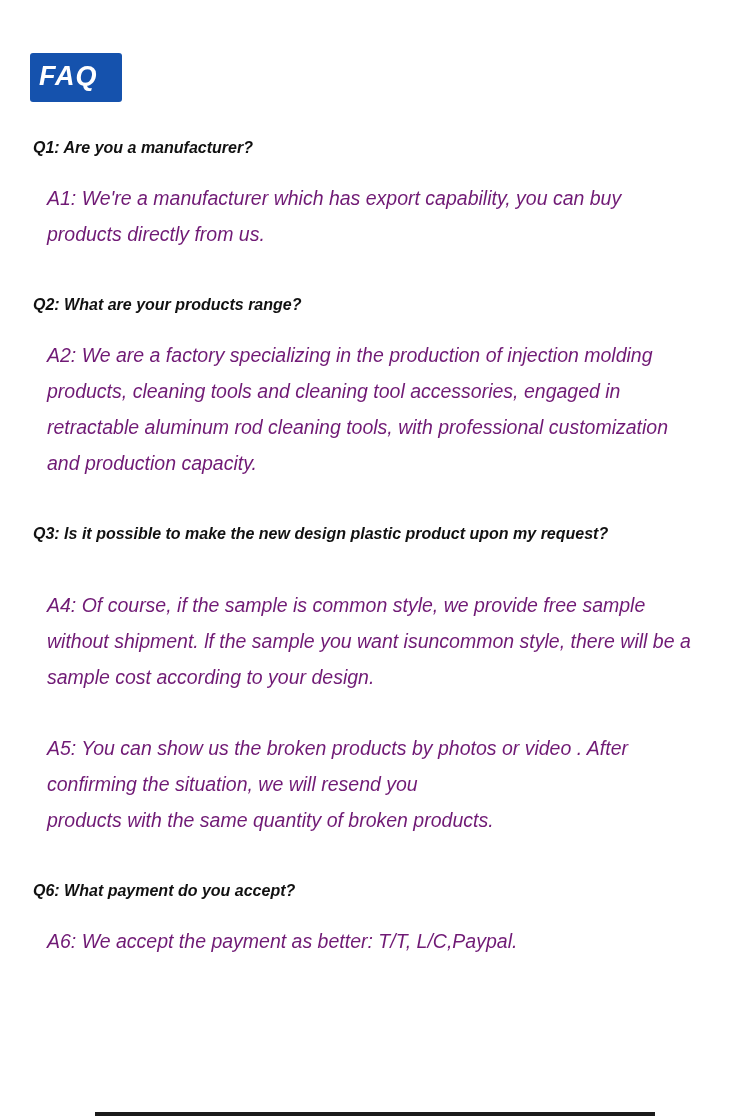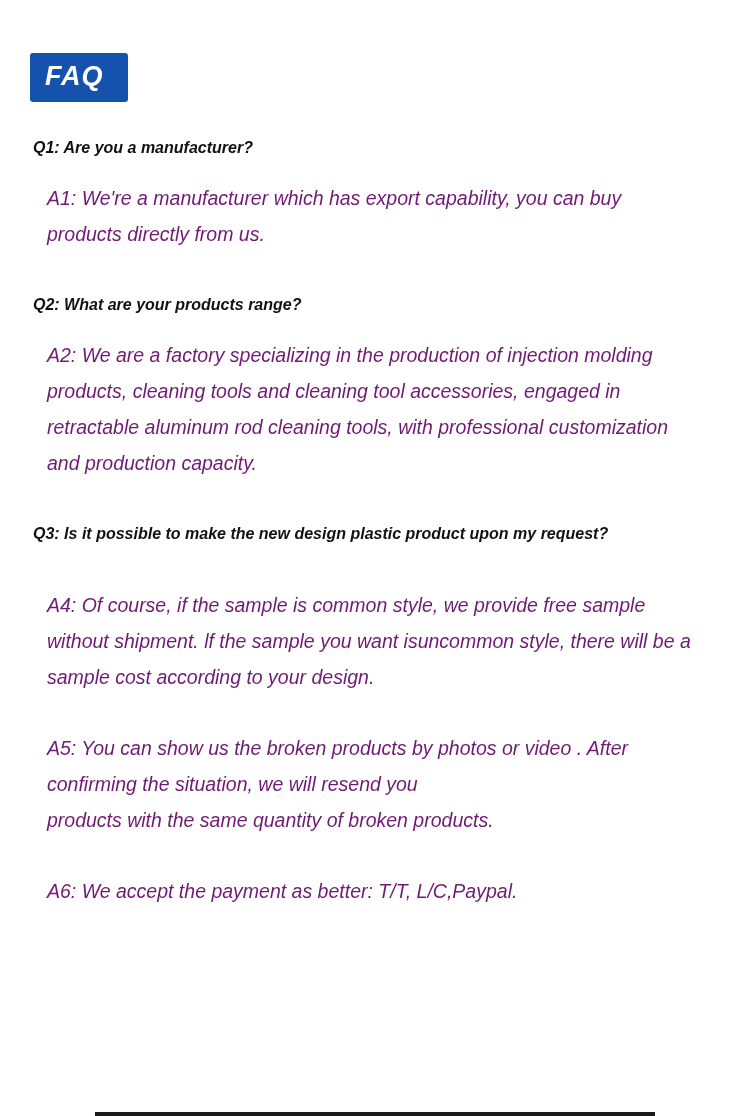--- a/index.html
+++ b/index.html
@@ -17,21 +17,21 @@
   }
   .faq-badge {
     position: absolute;
     left: 30px;
     top: 53px;
     background: #1552ad;
     color: #ffffff;
     font-weight: 700;
     font-size: 27px;
     font-style: italic;
-    padding: 8px 24px 10px 15px;
+    padding: 8px 24px 10px 9px;
     border-radius: 3px;
     letter-spacing: 1px;
   }
   .faq-content {
     position: absolute;
     left: 33px;
     top: 130px;
     width: 672px;
   }
   .faq-item {
@@ -87,18 +87,19 @@
   <div class="faq-item">
     <p class="faq-answer">A4: Of course, if the sample is common style, we provide free sample without shipment. lf the sample you want isuncommon style, there will be a sample cost according to your design.</p>
   </div>
 
   <div class="faq-item">
     <p class="faq-answer">A5: You can show us the broken products by photos or video . After confirming the situation, we will resend you
 products with the same quantity of broken products.</p>
   </div>
 
   <div class="faq-item">
+    <p class="faq-question">Q6: What payment do you accept?</p>
     <p class="faq-answer">A6: We accept the payment as better: T/T, L/C,Paypal.</p>
   </div>
 
 </div>
 
 <div class="bottom-divider"></div>
 
 </body></html>

